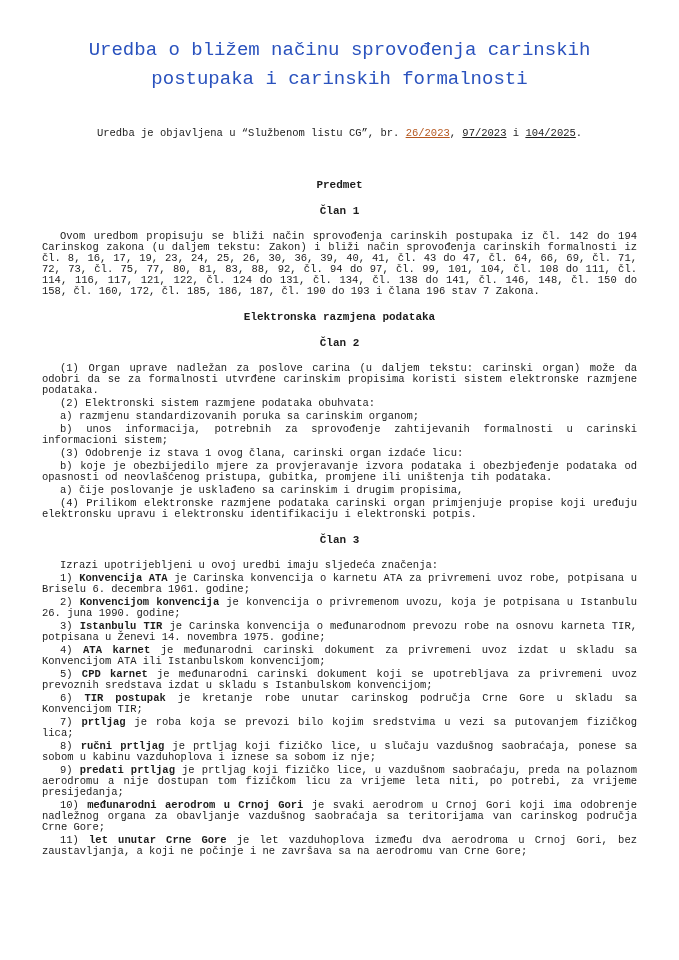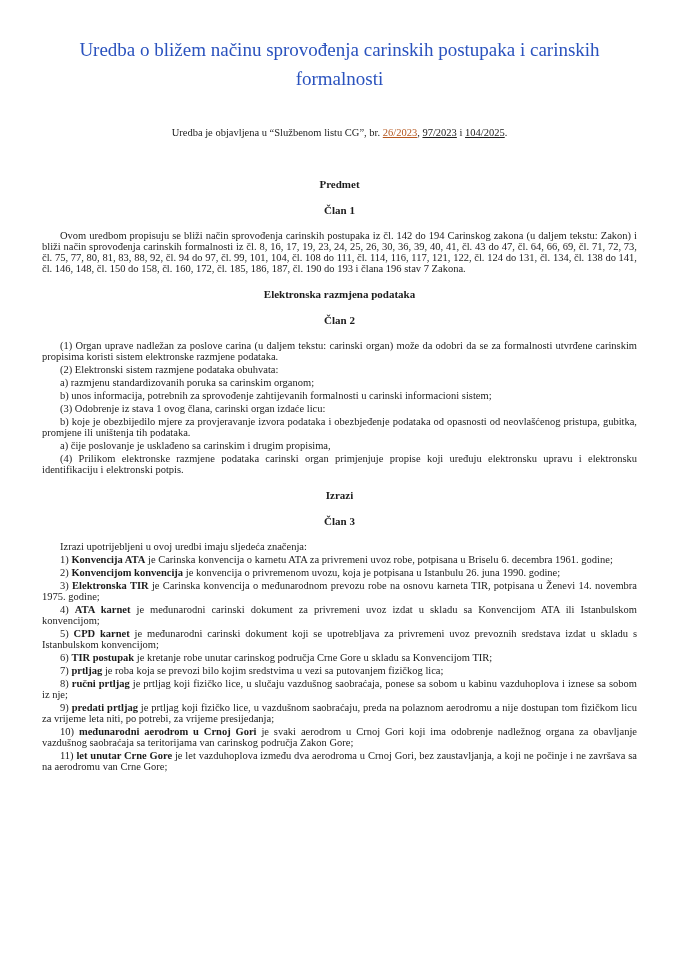--- a/index.html
+++ b/index.html
@@ -6,21 +6,21 @@
     margin: 0;
     padding: 0;
     background: #ffffff;
   }
   .page {
     width: 679px;
     height: 960px;
     box-sizing: border-box;
     padding: 36px 42px 16px;
     background: #ffffff;
-    font-family: Liberation Serif, serif;
+    font-family: Liberation Mono, monospace;
     color: #1c1c1c;
     overflow: hidden;
   }
   .title {
     color: #2a52be;
     font-size: 19px;
     font-weight: 400;
     text-align: center;
     line-height: 1.5;
     margin: 0 0 34px;
@@ -85,31 +85,30 @@
 
   <p class="para">(1) Organ uprave nadležan za poslove carina (u daljem tekstu: carinski organ) može da odobri da se za formalnosti utvrđene carinskim propisima koristi sistem elektronske razmjene podataka.</p>
   <p class="para">(2) Elektronski sistem razmjene podataka obuhvata:</p>
   <p class="para">a) razmjenu standardizovanih poruka sa carinskim organom;</p>
   <p class="para">b) unos informacija, potrebnih za sprovođenje zahtijevanih formalnosti u carinski informacioni sistem;</p>
   <p class="para">(3) Odobrenje iz stava 1 ovog člana, carinski organ izdaće licu:</p>
   <p class="para">b) koje je obezbijedilo mjere za provjeravanje izvora podataka i obezbjeđenje podataka od opasnosti od neovlašćenog pristupa, gubitka, promjene ili uništenja tih podataka.</p>
   <p class="para">a) čije poslovanje je usklađeno sa carinskim i drugim propisima,</p>
   <p class="para">(4) Prilikom elektronske razmjene podataka carinski organ primjenjuje propise koji uređuju elektronsku upravu i elektronsku identifikaciju i elektronski potpis.</p>
 
-  <h3 class="sub">Izrazi</h3>
 
   <h3 class="sub">Član 3</h3>
 
   <p class="para">Izrazi upotrijebljeni u ovoj uredbi imaju sljedeća značenja:</p>
 
   <p class="para"><span>1) </span><b>Konvencija ATA</b><span> je Carinska konvencija o karnetu ATA za privremeni uvoz robe, potpisana u Briselu 6. decembra 1961. godine;</span></p>
   <p class="para"><span>2) </span><b>Konvencijom konvencija</b><span> je konvencija o privremenom uvozu, koja je potpisana u Istanbulu 26. juna 1990. godine;</span></p>
-  <p class="para"><span>3) </span><b>Elektronska TIR</b><span> je Carinska konvencija o međunarodnom prevozu robe na osnovu karneta TIR, potpisana u Ženevi 14. novembra 1975. godine;</span></p>
+  <p class="para"><span>3) </span><b>Istanbulu TIR</b><span> je Carinska konvencija o međunarodnom prevozu robe na osnovu karneta TIR, potpisana u Ženevi 14. novembra 1975. godine;</span></p>
   <p class="para"><span>4) </span><b>ATA karnet</b><span> je međunarodni carinski dokument za privremeni uvoz izdat u skladu sa Konvencijom ATA ili Istanbulskom konvencijom;</span></p>
   <p class="para"><span>5) </span><b>CPD karnet</b><span> je međunarodni carinski dokument koji se upotrebljava za privremeni uvoz prevoznih sredstava izdat u skladu s Istanbulskom konvencijom;</span></p>
   <p class="para"><span>6) </span><b>TIR postupak</b><span> je kretanje robe unutar carinskog područja Crne Gore u skladu sa Konvencijom TIR;</span></p>
   <p class="para"><span>7) </span><b>prtljag</b><span> je roba koja se prevozi bilo kojim sredstvima u vezi sa putovanjem fizičkog lica;</span></p>
   <p class="para"><span>8) </span><b>ručni prtljag</b><span> je prtljag koji fizičko lice, u slučaju vazdušnog saobraćaja, ponese sa sobom u kabinu vazduhoplova i iznese sa sobom iz nje;</span></p>
   <p class="para"><span>9) </span><b>predati prtljag</b><span> je prtljag koji fizičko lice, u vazdušnom saobraćaju, preda na polaznom aerodromu a nije dostupan tom fizičkom licu za vrijeme leta niti, po potrebi, za vrijeme presijedanja;</span></p>
-  <p class="para"><span>10) </span><b>međunarodni aerodrom u Crnoj Gori</b><span> je svaki aerodrom u Crnoj Gori koji ima odobrenje nadležnog organa za obavljanje vazdušnog saobraćaja sa teritorijama van carinskog područja Zakon Gore;</span></p>
+  <p class="para"><span>10) </span><b>međunarodni aerodrom u Crnoj Gori</b><span> je svaki aerodrom u Crnoj Gori koji ima odobrenje nadležnog organa za obavljanje vazdušnog saobraćaja sa teritorijama van carinskog područja Crne Gore;</span></p>
   <p class="para"><span>11) </span><b>let unutar Crne Gore</b><span> je let vazduhoplova između dva aerodroma u Crnoj Gori, bez zaustavljanja, a koji ne počinje i ne završava sa na aerodromu van Crne Gore;</span></p>
 
 </div>
 
 </body></html>

